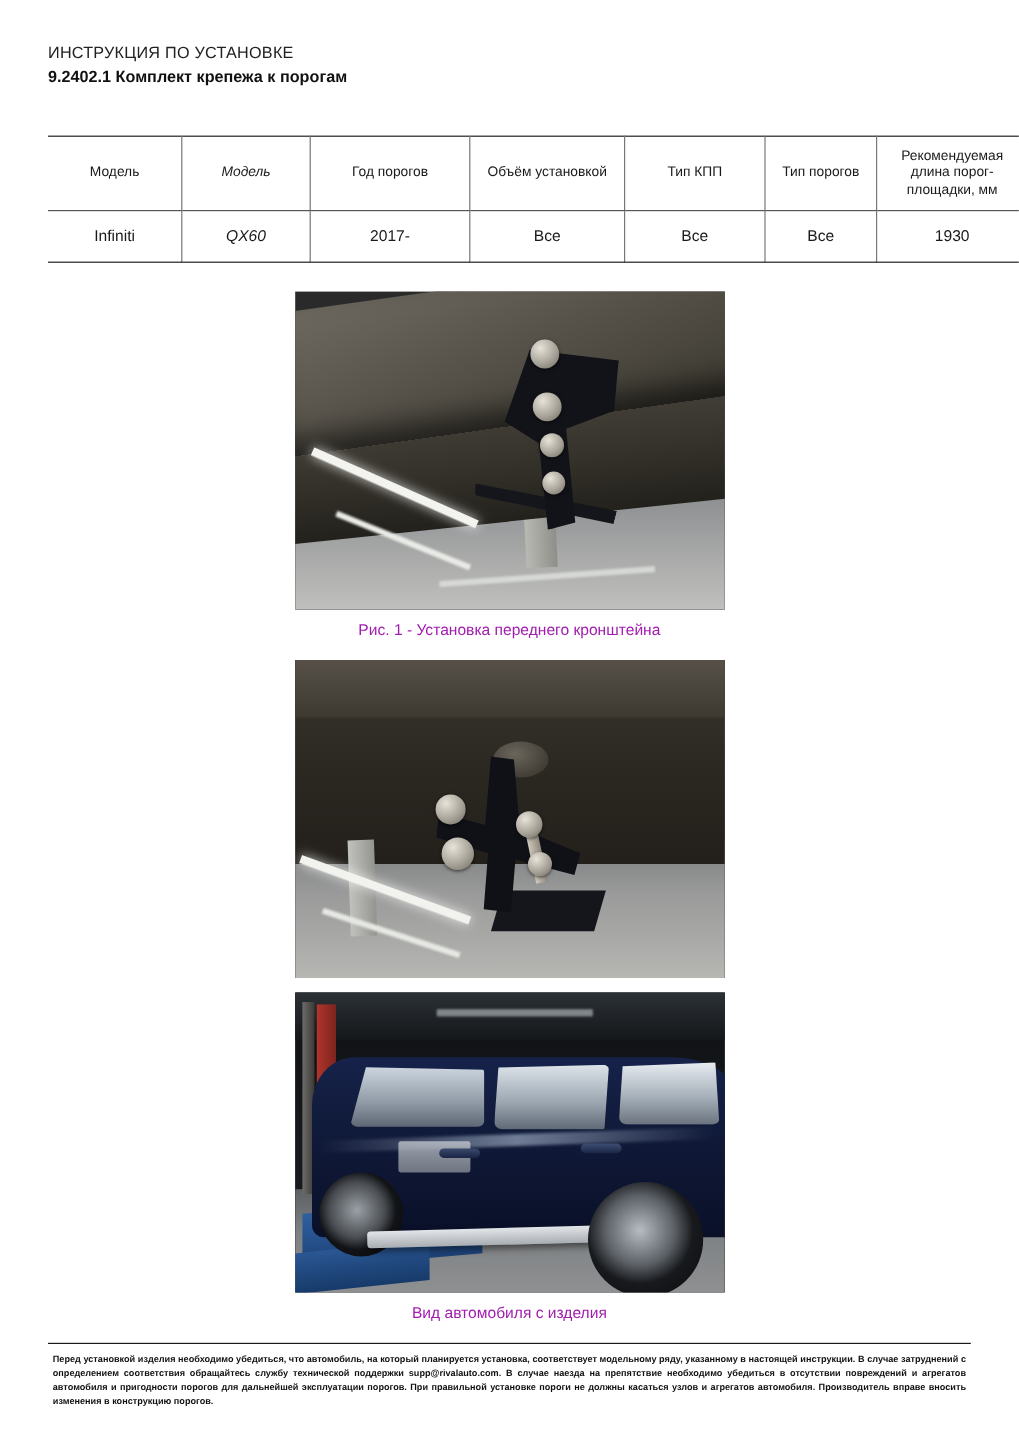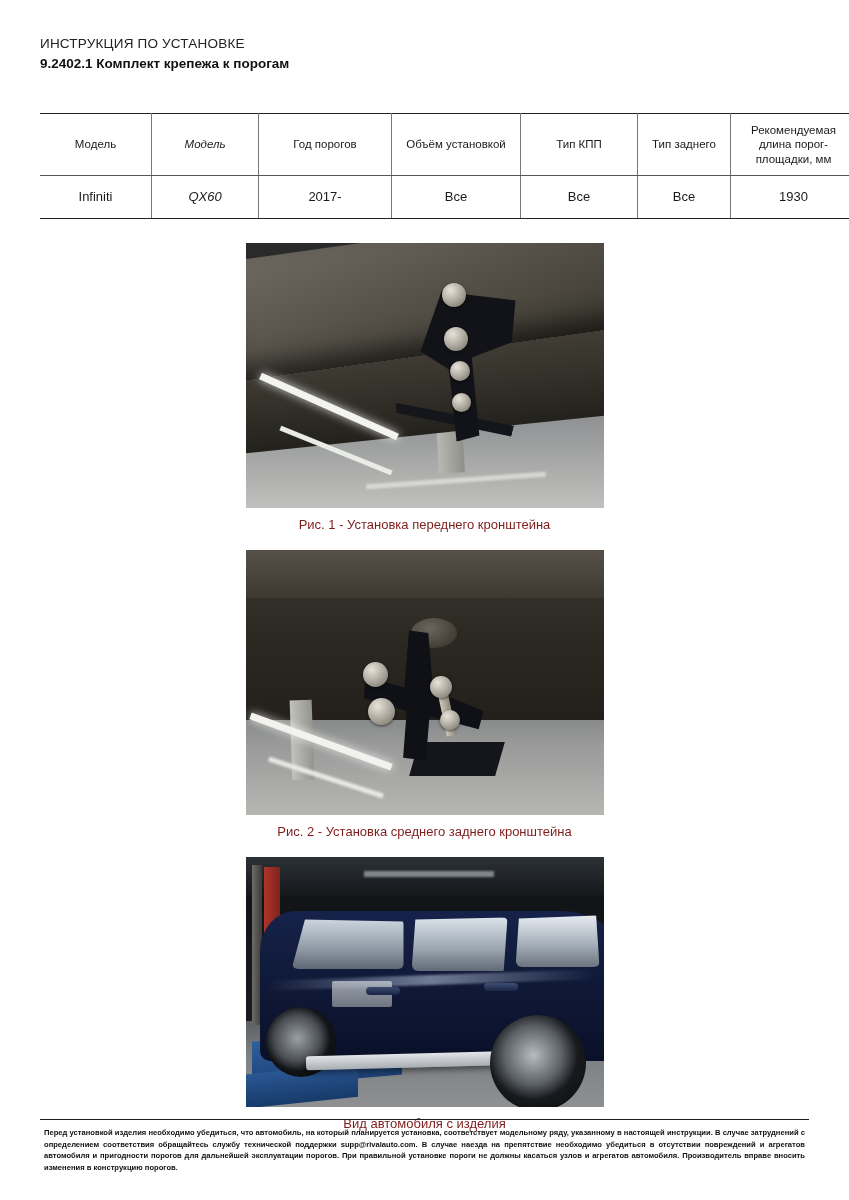--- a/index.html
+++ b/index.html
@@ -84,21 +84,21 @@
     align-items: center;
   }
   .figure {
     display: flex;
     flex-direction: column;
     align-items: center;
   }
   .figure + .figure { margin-top: 12px; }
   .fig-caption {
     font-size: 13px;
-    color: #7f1d1d;
+    color: #a21caf;
     margin-top: 9px;
     margin-bottom: 6px;
     text-align: right;
   }
 
   .photo {
     position: relative;
     overflow: hidden;
     background: #2a2a2a;
   }
@@ -337,21 +337,21 @@
   </div>
 
   <table class="spec-table">
     <tbody>
       <tr class="head-row">
         <td class="col-0">Модель</td>
         <td class="col-1">Модель</td>
         <td class="col-2">Год порогов</td>
         <td class="col-3">Объём установкой</td>
         <td class="col-4">Тип КПП</td>
-        <td class="col-5">Тип заднего</td>
+        <td class="col-5">Тип порогов</td>
         <td class="col-6">Рекомендуемая длина порог-площадки, мм</td>
       </tr>
       <tr class="body-row">
         <td class="col-0">Infiniti</td>
         <td class="col-1">QX60</td>
         <td class="col-2">2017-</td>
         <td class="col-3">Все</td>
         <td class="col-4">Все</td>
         <td class="col-5">Все</td>
         <td class="col-6">1930</td>
@@ -390,21 +390,20 @@
         <div class="p2-lightA"></div>
         <div class="p2-lightB"></div>
         <div class="p2-plate"></div>
         <div class="p2-bracket"></div>
         <div class="p2-shaft"></div>
         <div class="bolt p2-b1"></div>
         <div class="bolt p2-b2"></div>
         <div class="bolt p2-b3"></div>
         <div class="bolt p2-b4"></div>
       </div>
-      <div class="fig-caption">Рис. 2 - Установка среднего заднего кронштейна</div>
     </div>
 
     <div class="figure">
       <div class="photo photo-3">
         <div class="p3-wall"></div>
         <div class="p3-ceiling"></div>
         <div class="p3-light"></div>
         <div class="p3-floor"></div>
         <div class="p3-rampblue"></div>
         <div class="p3-rampblue2"></div>

